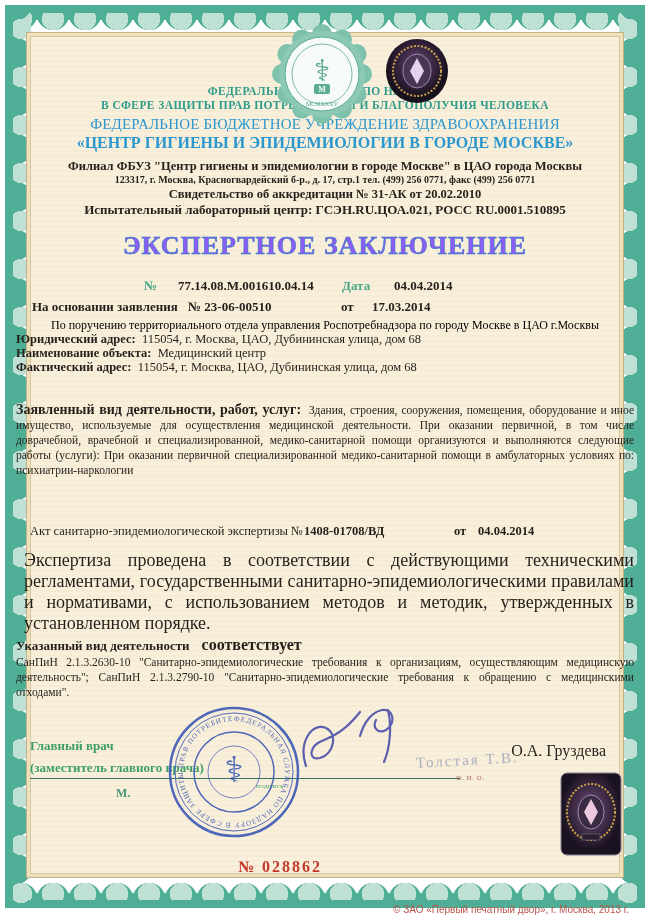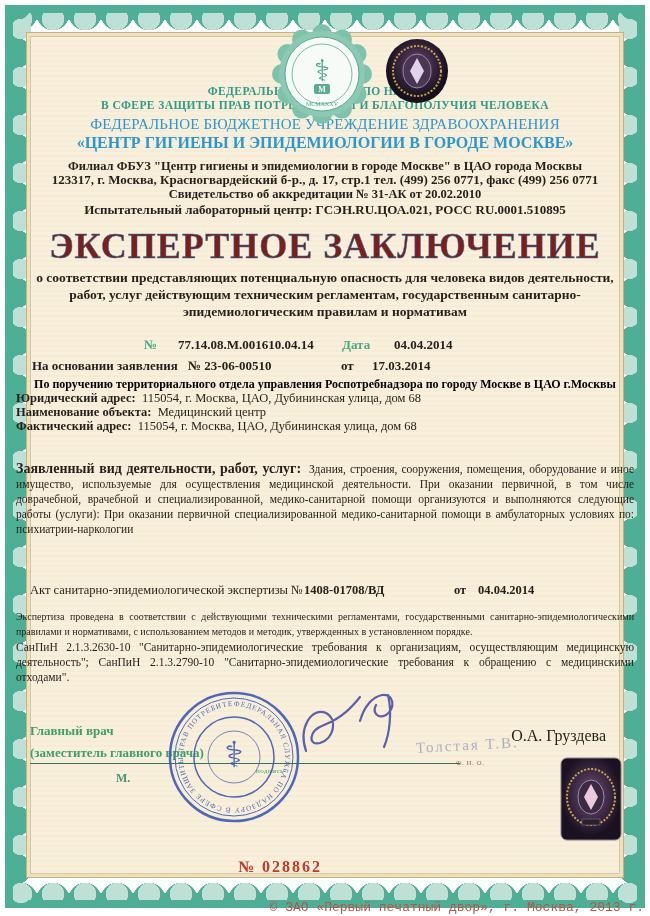--- a/index.html
+++ b/index.html
@@ -30,36 +30,36 @@
     repeating-linear-gradient(0deg, rgba(225,170,150,.07) 0 2px, rgba(0,0,0,0) 2px 5px);}
   .content{position:absolute;inset:6px 16px;z-index:2;}
 
   
   .c{text-align:center;}
   .teal-h{color:#2f9b8a;font-weight:bold;font-size:11.5px;line-height:14px;letter-spacing:.4px;}
   .blue-h1{color:#2b97cf;font-weight:normal;font-size:15px;line-height:17px;margin-top:4px;letter-spacing:.2px;}
   .blue-h2{color:#2b97cf;font-weight:bold;font-size:16px;line-height:19px;}
   .blk{color:#241f1a;font-weight:bold;}
   .branch{font-size:12.5px;line-height:14px;margin-top:7px;}
-  .addr{font-size:13px;line-height:14px;}
+  .addr{font-size:10px;line-height:14px;}
   .accr{font-size:12.5px;line-height:14px;}
   .lab{font-size:13px;line-height:13px;margin-top:2px;}
-  .title{color:#7f1d1d;font-weight:bold;font-size:36px;line-height:30px;margin-top:15px;letter-spacing:1px;-webkit-text-stroke:.5px #1f7cb4;}
+  .title{color:#8b5cf6;font-weight:bold;font-size:26px;line-height:30px;margin-top:15px;letter-spacing:1px;-webkit-text-stroke:.5px #1f7cb4;}
   .subtitle{color:#241f1a;font-weight:bold;font-size:13.5px;line-height:17px;margin-top:8px;padding:0 8px;}
   .frow{position:relative;height:16px;font-size:13px;}
   .frow .lab-g{color:#4aa687;font-weight:bold;}
   .frow b{color:#241f1a;}
-  .commission{font-size:12px;font-weight:bold;line-height:14px;margin-top:3px;}
+  .commission{font-size:12px;font-weight:normal;line-height:14px;margin-top:3px;}
   .kv{font-size:12.5px;line-height:14px;color:#241f1a;}
   .kv b{font-weight:bold;}
   .para{font-size:11.5px;line-height:15px;text-align:justify;color:#241f1a;}
   .green{color:#3f9e68;font-weight:bold;}
   .cap{font-size:7px;letter-spacing:.5px;}
   .serial{position:absolute;left:238px;top:858px;color:#c5392b;font-weight:bold;font-size:16px;letter-spacing:2px;z-index:5;}
-  .footer{position:absolute;right:6px;bottom:1px;color:#b8544b;font-size:13px;font-family:Liberation Mono, monospace;z-index:6;}
+  .footer{position:absolute;right:21px;bottom:1px;color:#b8544b;font-size:10px;font-family:Liberation Sans, sans-serif;z-index:6;}
 
   .emblem-green{position:absolute;left:272px;top:24px;z-index:4;}
   .seal-dark{position:absolute;left:384px;top:38px;z-index:4;}
   .sig-block{position:relative;height:150px;margin-top:2px;}
   .sig-line{position:absolute;left:14px;top:76px;width:430px;height:1px;background:#35705f;z-index:1;}
   .pos1{position:absolute;left:14px;top:36px;font-size:13px;text-align:center;}
   .pos2{position:absolute;left:14px;top:58px;font-size:13px;}
   .mp{position:absolute;left:100px;top:84px;color:#4a9478;font-size:12px;font-weight:bold;}
   .sig-cap{position:absolute;left:240px;top:80px;color:#3f9e68;}
   .stamp{position:absolute;left:148px;top:0px;z-index:3;opacity:.9;}
@@ -125,21 +125,20 @@
     <div class="teal-h c">ФЕДЕРАЛЬНАЯ СЛУЖБА ПО НАДЗОРУ</div>
     <div class="teal-h c">В СФЕРЕ ЗАЩИТЫ ПРАВ ПОТРЕБИТЕЛЕЙ И БЛАГОПОЛУЧИЯ  ЧЕЛОВЕКА</div>
     <div class="blue-h1 c">ФЕДЕРАЛЬНОЕ БЮДЖЕТНОЕ УЧРЕЖДЕНИЕ ЗДРАВООХРАНЕНИЯ</div>
     <div class="blue-h2 c">«ЦЕНТР ГИГИЕНЫ И ЭПИДЕМИОЛОГИИ В ГОРОДЕ МОСКВЕ»</div>
     <div class="blk branch c">Филиал ФБУЗ "Центр гигиены и эпидемиологии в городе Москве" в ЦАО города Москвы</div>
     <div class="blk addr c">123317, г. Москва,  Красногвардейский б-р.,  д. 17, стр.1 тел. (499) 256 0771, факс (499) 256 0771</div>
     <div class="blk accr c">Свидетельство об аккредитации № 31-АК от 20.02.2010</div>
     <div class="blk lab c">Испытательный лабораторный центр: ГСЭН.RU.ЦОА.021, РОСС RU.0001.510895</div>
 
     <div class="title c">ЭКСПЕРТНОЕ ЗАКЛЮЧЕНИЕ</div>
-    <div class="subtitle c">о  соответствии представляющих потенциальную опасность для человека видов деятельности, работ, услуг действующим техническим регламентам, государственным санитарно-эпидемиологическим правилам и нормативам</div>
 
     <div class="frow" style="margin-top:17px">
       <span class="lab-g" style="position:absolute;left:128px">№</span>
       <b style="position:absolute;left:162px">77.14.08.М.001610.04.14</b>
       <span class="lab-g" style="position:absolute;left:326px">Дата</span>
       <b style="position:absolute;left:378px">04.04.2014</b>
     </div>
     <div class="frow" style="margin-top:5px">
       <b style="position:absolute;left:16px">На основании заявления</b>
       <b style="position:absolute;left:172px">№ 23-06-00510</b>
@@ -157,22 +156,26 @@
       <span>Здания, строения, сооружения, помещения, оборудование и иное имущество, используемые для осуществления медицинской деятельности. При оказании первичной, в том числе доврачебной, врачебной и специализированной, медико-санитарной помощи организуются и выполняются следующие работы (услуги): При оказании первичной специализированной медико-санитарной помощи в амбулаторных условиях по: психиатрии-наркологии</span>
     </p>
 
     <div class="frow" style="margin-top:46px;font-size:12.5px">
       <span style="position:absolute;left:14px;color:#241f1a">Акт санитарно-эпидемиологической экспертизы №</span>
       <b style="position:absolute;left:288px">1408-01708/ВД</b>
       <b style="position:absolute;left:438px">от</b>
       <b style="position:absolute;left:462px">04.04.2014</b>
     </div>
 
-    <p class="para" style="margin:10px 0 0 0;font-size:10px;line-height:15px">Экспертиза проведена в соответствии с действующими техническими регламентами, государственными санитарно-эпидемиологическими правилами и нормативами, с использованием методов и методик, утвержденных в установленном порядке.</p>
-
+    <p class="para" style="margin:10px 0 0 8px;font-size:18px;line-height:21px">Экспертиза проведена в соответствии с действующими техническими регламентами, государственными санитарно-эпидемиологическими правилами и нормативами, с использованием методов и методик, утвержденных в установленном порядке.</p>
+
+    <div style="margin-top:2px">
+      <b style="font-size:13px;color:#241f1a">Указанный вид деятельности</b>
+      <b style="font-size:16px;color:#241f1a;margin-left:8px">соответствует</b>
+    </div>
     <p class="para" style="margin:1px 0 0 0">СанПиН 2.1.3.2630-10 "Санитарно-эпидемиологические требования к организациям, осуществляющим медицинскую деятельность"; СанПиН 2.1.3.2790-10 "Санитарно-эпидемиологические требования к обращению с медицинскими отходами".</p>
 
     <div class="sig-block">
       <div class="sig-line"></div>
       <div class="pos1 green">Главный врач</div>
       <div class="pos2 green">(заместитель главного врача)</div>
       <div class="mp">М.</div>
       <div class="sig-cap cap">подпись</div>
 
       <svg class="stamp" width="140" height="140" viewBox="0 0 140 140">

